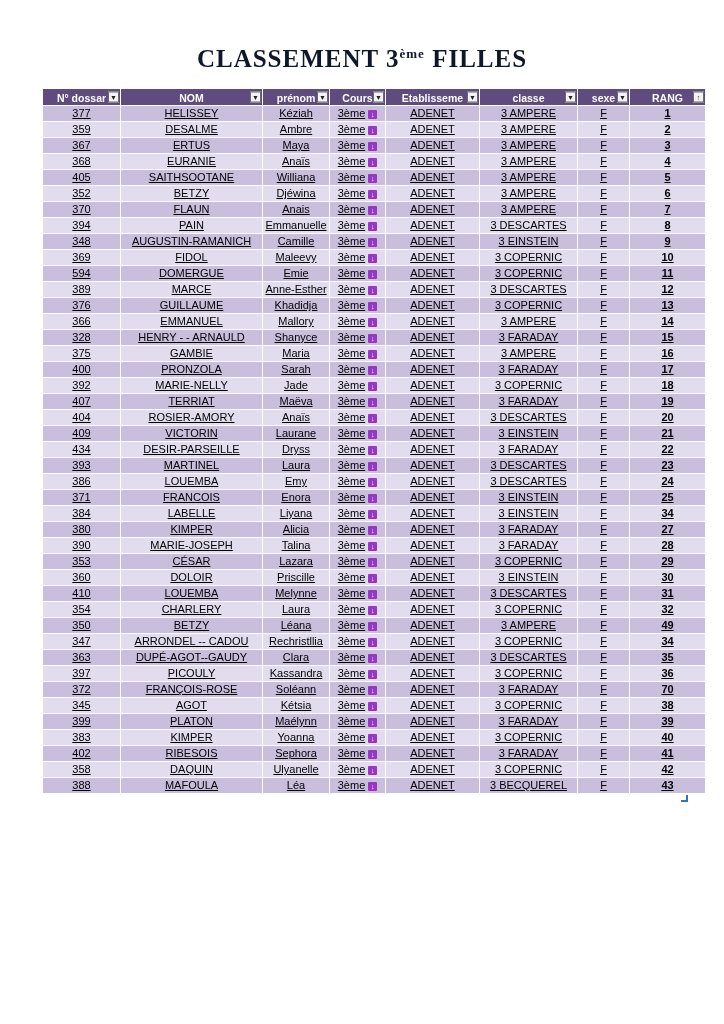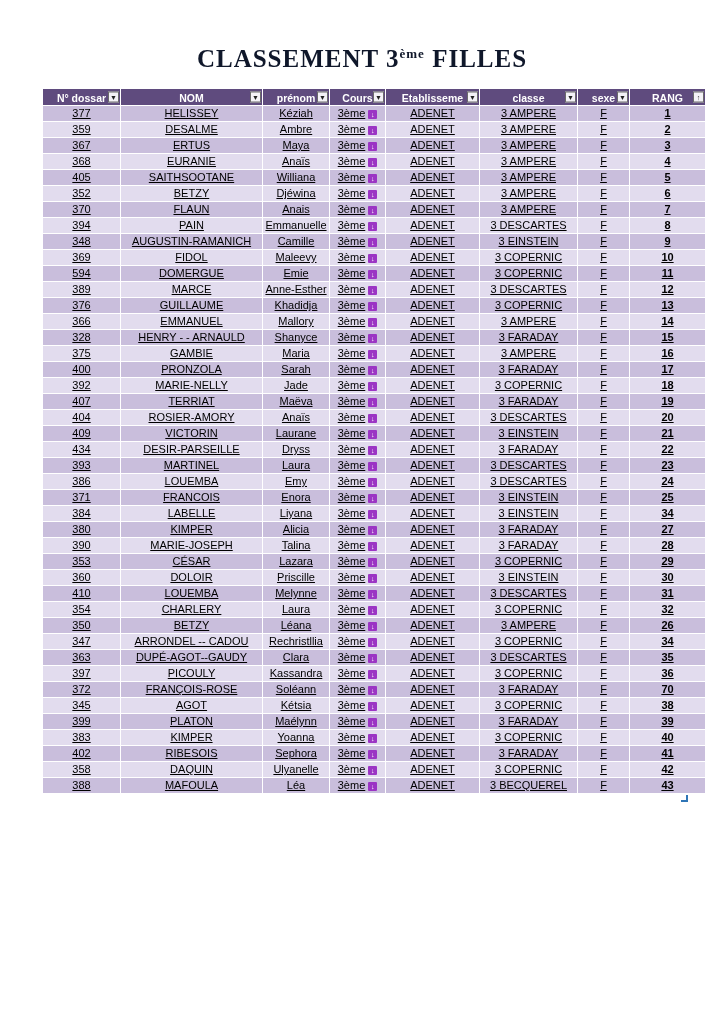--- a/index.html
+++ b/index.html
@@ -398,21 +398,21 @@
           <td class="col7 rang">32</td>
         </tr>
         <tr class="odd">
           <td class="col0">350</td>
           <td class="col1">BETZY</td>
           <td class="col2">Léana</td>
           <td class="col3"><span>3ème</span><span class="course-icon">↓</span></td>
           <td class="col4">ADENET</td>
           <td class="col5">3 AMPERE</td>
           <td class="col6">F</td>
-          <td class="col7 rang">26</td>
+          <td class="col7 rang">49</td>
         </tr>
         <tr class="even">
           <td class="col0">347</td>
           <td class="col1">ARRONDEL -- CADOU</td>
           <td class="col2">Rechristllia</td>
           <td class="col3"><span>3ème</span><span class="course-icon">↓</span></td>
           <td class="col4">ADENET</td>
           <td class="col5">3 COPERNIC</td>
           <td class="col6">F</td>
           <td class="col7 rang">34</td>

